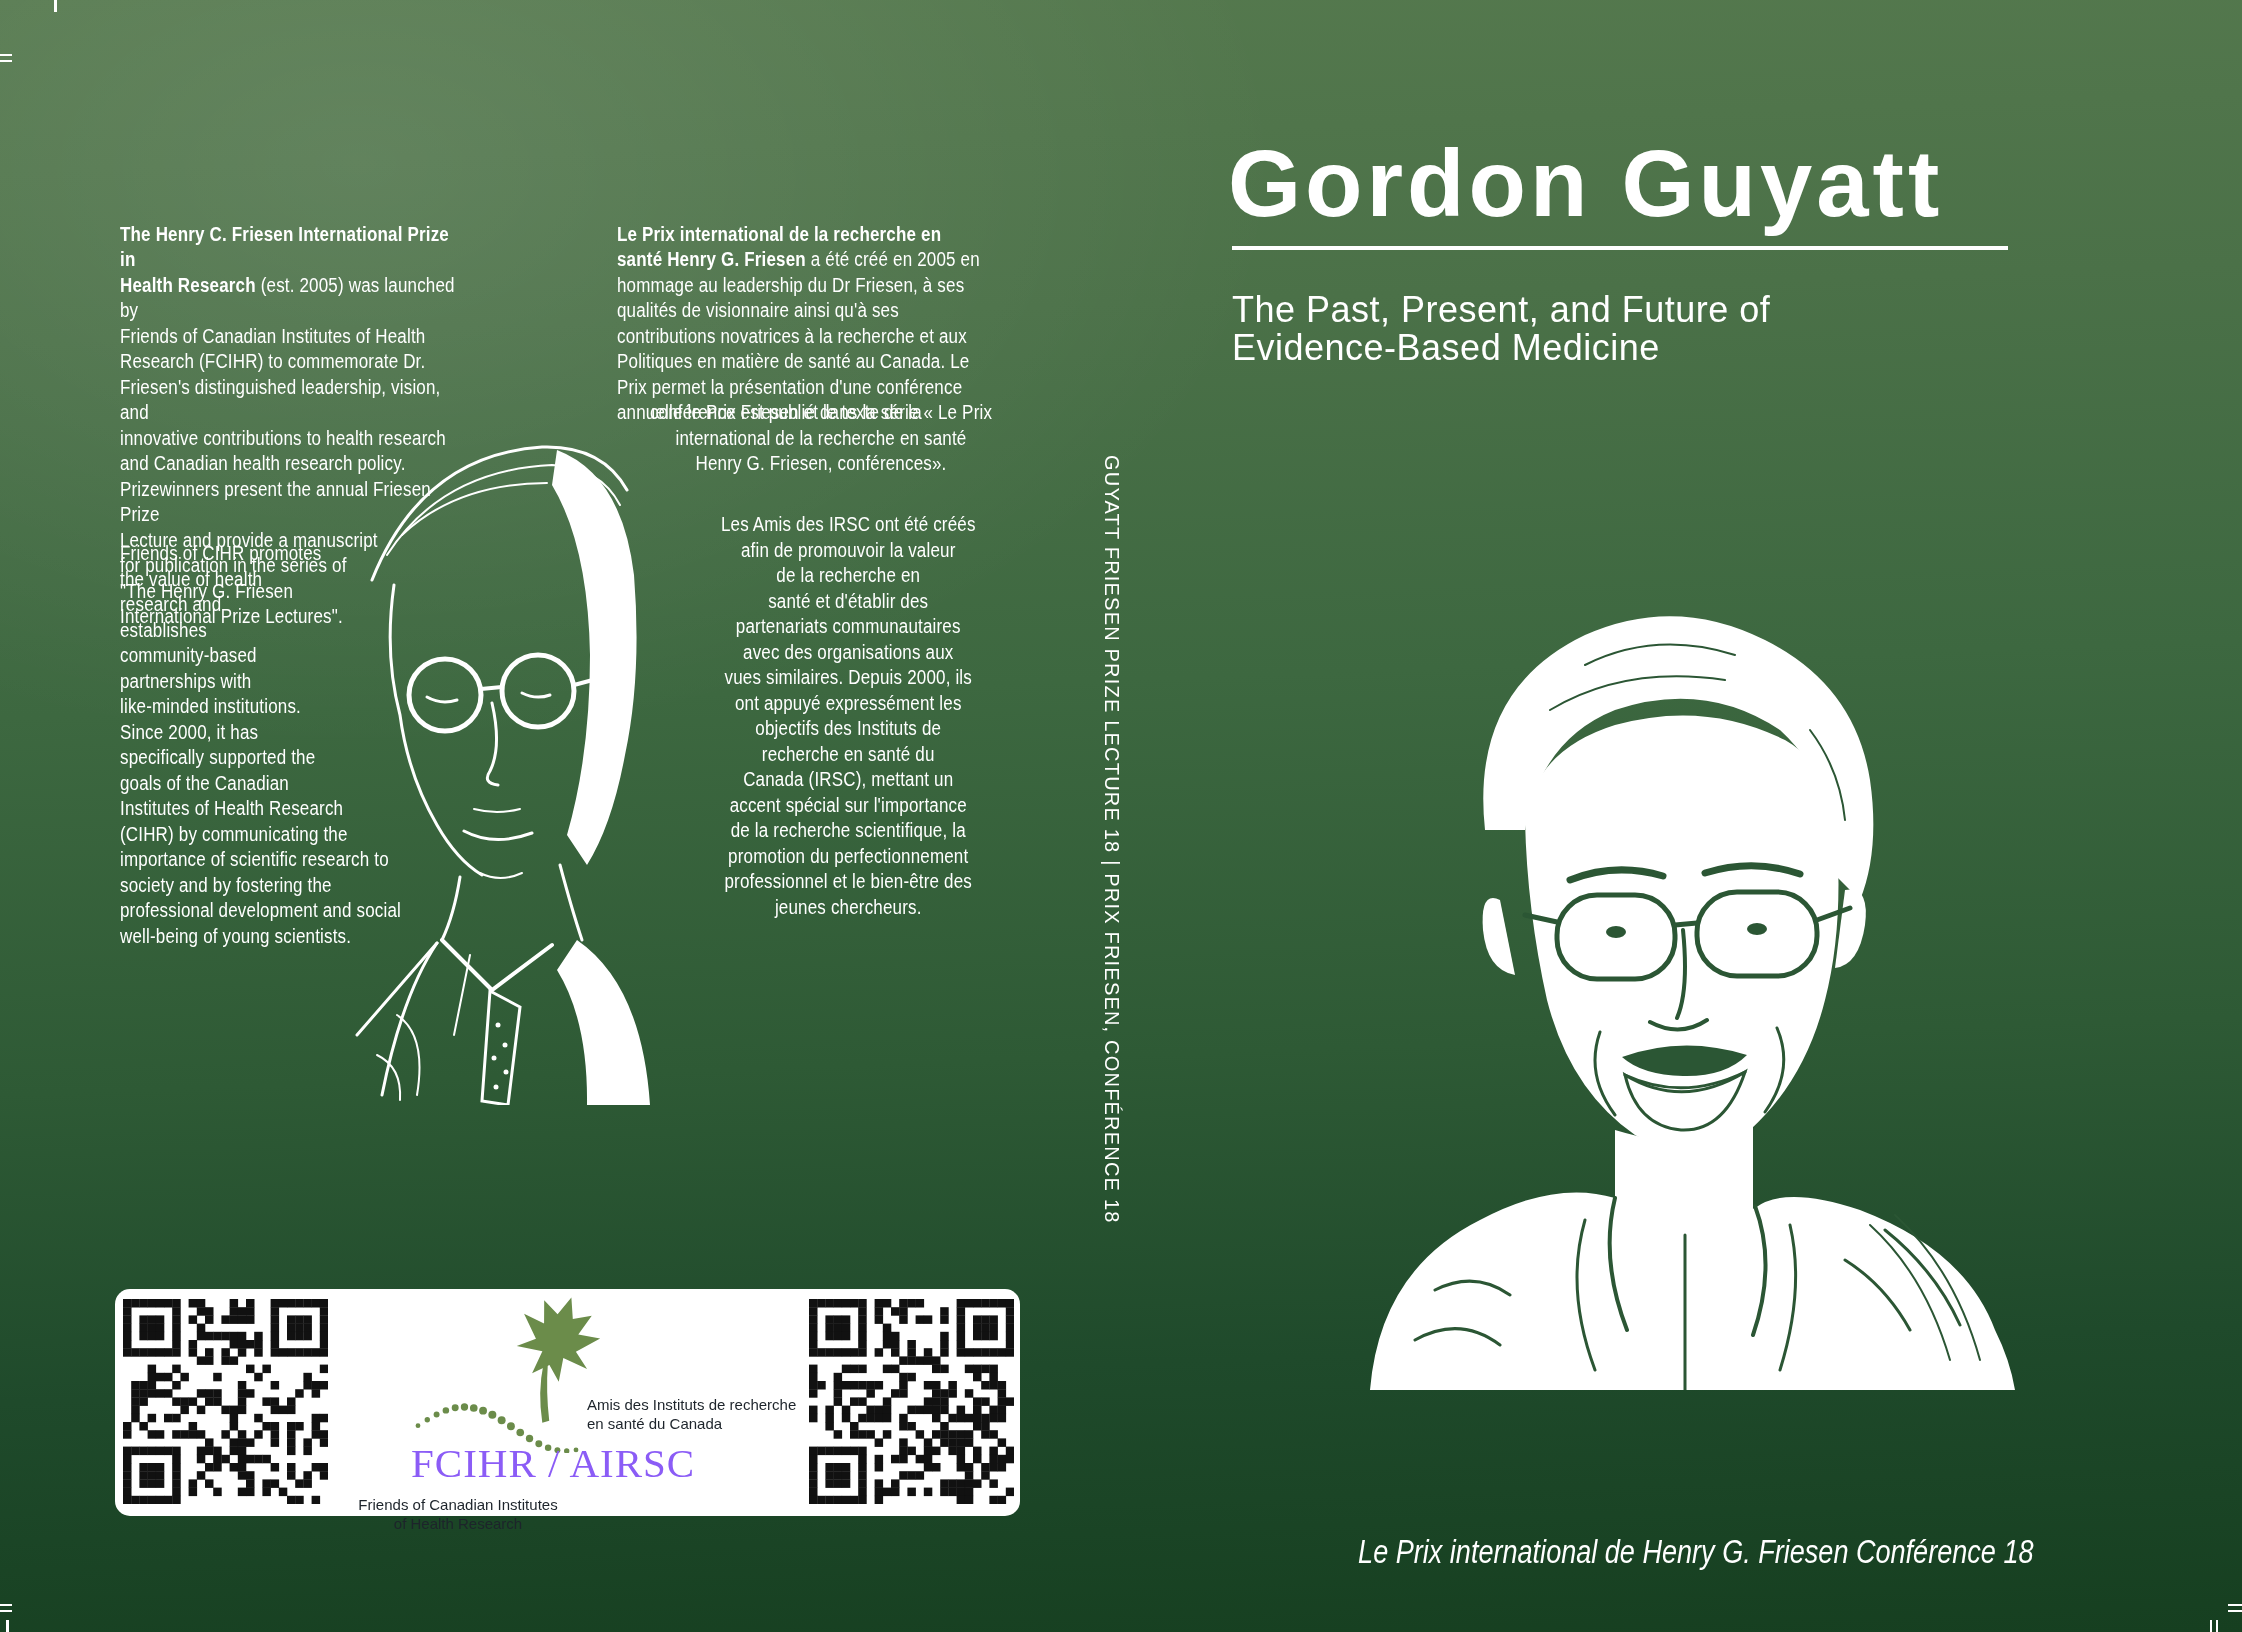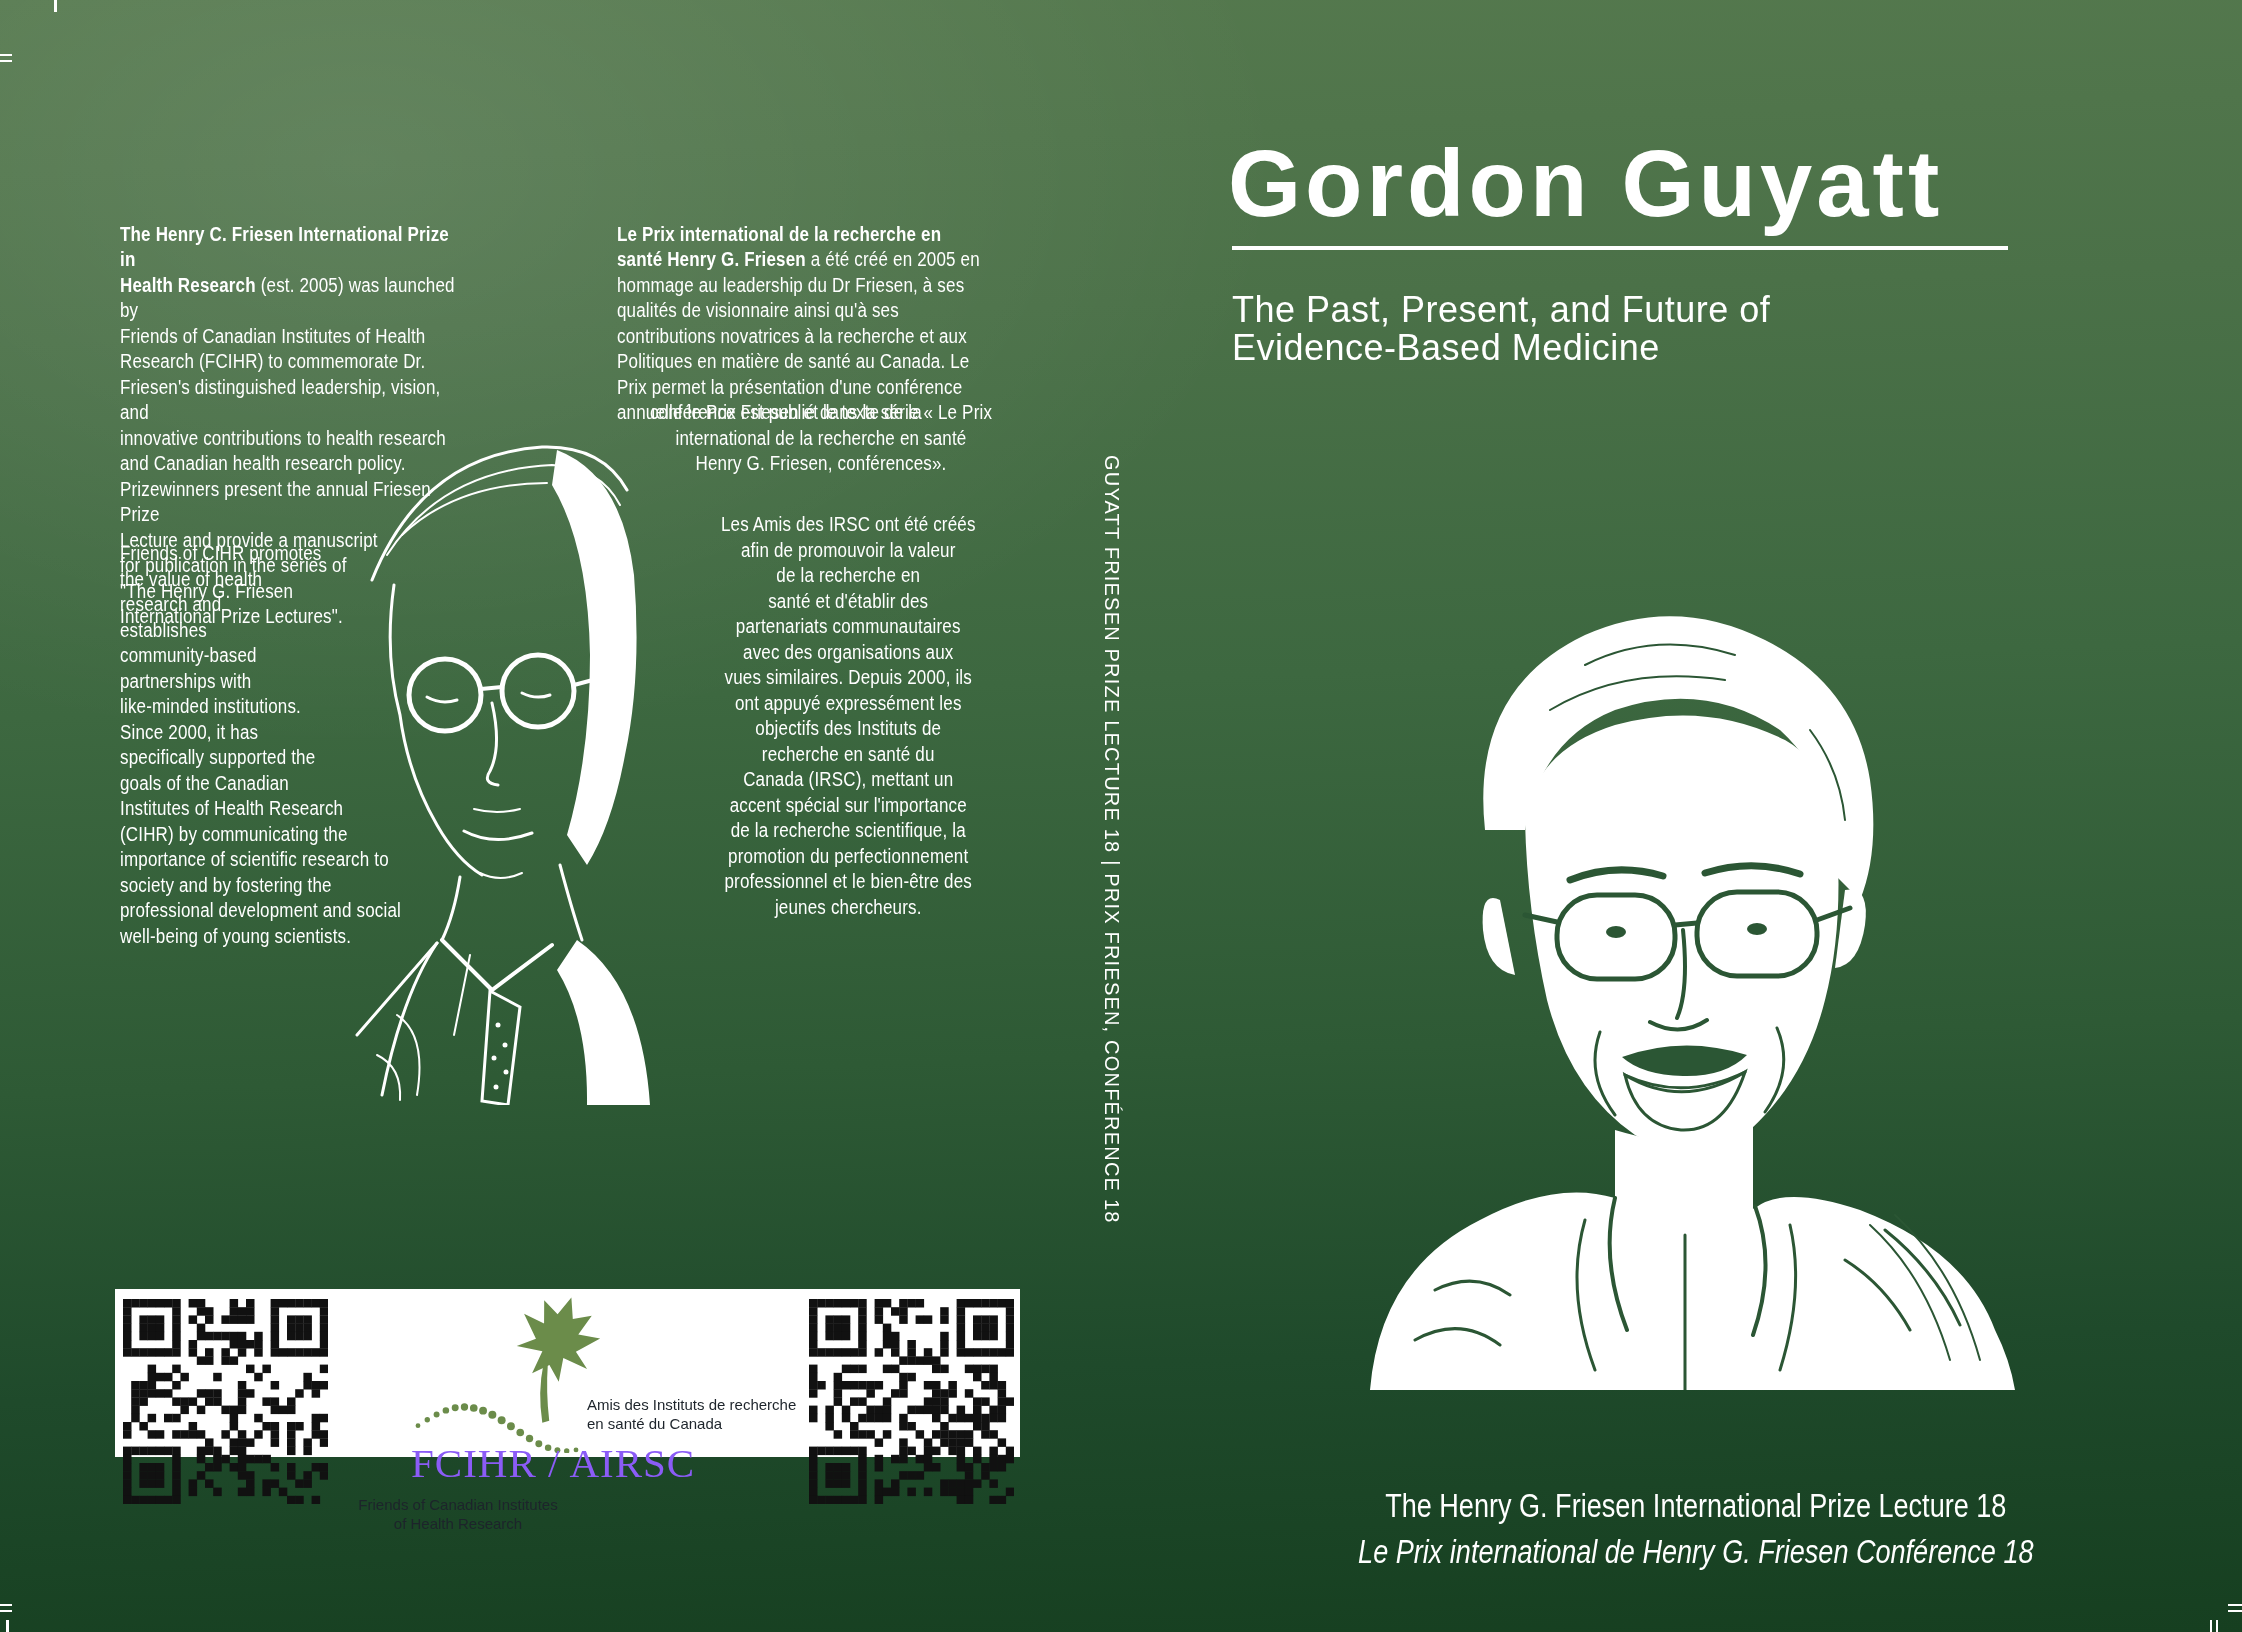--- a/index.html
+++ b/index.html
@@ -142,21 +142,21 @@
         <g fill="#ffffff" stroke="none">
           <circle cx="156" cy="630" r="2.5"></circle>
             <circle cx="163" cy="650" r="2.5"></circle>
           <circle cx="152" cy="663" r="2.5"></circle>
             <circle cx="164" cy="677" r="2.5"></circle>
           <circle cx="154" cy="692" r="2.5"></circle>
         </g>
       </g>
     </svg>
 
-    <div class="abs bar" style="left:103px;top:1289px;width:905px;height:168px;">
+    <div class="abs bar" style="left:103px;top:1289px;width:905px;height:227px;border-radius:15px;">
       <svg class="abs" id="qr-left" style="left:8px;top:10px;" width="205" height="205" viewBox="0 0 205 205">
           <rect x="65.6" y="0" width="8.5" height="8.5" fill="#111"></rect>
           <rect x="73.8" y="0" width="8.5" height="8.5" fill="#111"></rect>
           <rect x="106.6" y="0" width="8.5" height="8.5" fill="#111"></rect>
           <rect x="122.99999999999999" y="0" width="8.5" height="8.5" fill="#111"></rect>
           <rect x="73.8" y="8.2" width="8.5" height="8.5" fill="#111"></rect>
           <rect x="82" y="8.2" width="8.5" height="8.5" fill="#111"></rect>
           <rect x="106.6" y="8.2" width="8.5" height="8.5" fill="#111"></rect>
           <rect x="114.79999999999998" y="8.2" width="8.5" height="8.5" fill="#111"></rect>
           <rect x="122.99999999999999" y="8.2" width="8.5" height="8.5" fill="#111"></rect>
@@ -803,23 +803,20 @@
         <path fill="#ffffff" d="M330 560 L330 645 Q400 668 468 640 L468 550 Q430 590 330 560 Z"></path>
         <path fill="#ffffff" d="M85 820 Q95 700 195 650 Q270 610 330 628 Q400 668 470 638 Q500 615 575 640 Q680 680 710 760 Q725 790 730 820 Z"></path>
         <path d="M330 628 Q315 690 342 760 M470 636 Q492 695 468 765" stroke="#2b5634" stroke-width="4" fill="none"></path>
         <path d="M300 650 Q280 720 310 800 M505 655 Q520 720 495 800" stroke="#2b5634" stroke-width="3" fill="none"></path>
         <path d="M400 665 L400 820" stroke="#2b5634" stroke-width="3" fill="none"></path>
         <path d="M150 720 Q190 700 225 725 M130 770 Q175 745 215 775 M560 690 Q600 715 625 760 M600 660 Q650 700 675 755" stroke="#2b5634" stroke-width="3" fill="none"></path>
         <path d="M585 655 Q640 705 665 790 M610 645 Q670 700 695 790" stroke="#2b5634" stroke-width="2" fill="none"></path>
       </g>
     </svg>
 
-    <div class="abs footerwrap" style="left:0;top:1442px;width:1092px;">
-      <span class="footerline">The Henry G. Friesen International Prize Lecture 18</span>
-    </div>
     <div class="abs footerwrap" style="left:0;top:1488px;width:1092px;">
       <span class="footerline fr">Le Prix international de Henry G. Friesen Conférence 18</span>
     </div>
   </div>
 
   <div class="abs cropmark" style="left:54px;top:0;width:3px;height:12px;"></div>
   <div class="abs cropmark" style="left:0;top:54px;width:12px;height:2px;"></div>
   <div class="abs cropmark" style="left:0;top:60px;width:12px;height:2px;"></div>
   <div class="abs cropmark" style="left:0;top:1604px;width:12px;height:2px;"></div>
   <div class="abs cropmark" style="left:0;top:1610px;width:12px;height:2px;"></div>

